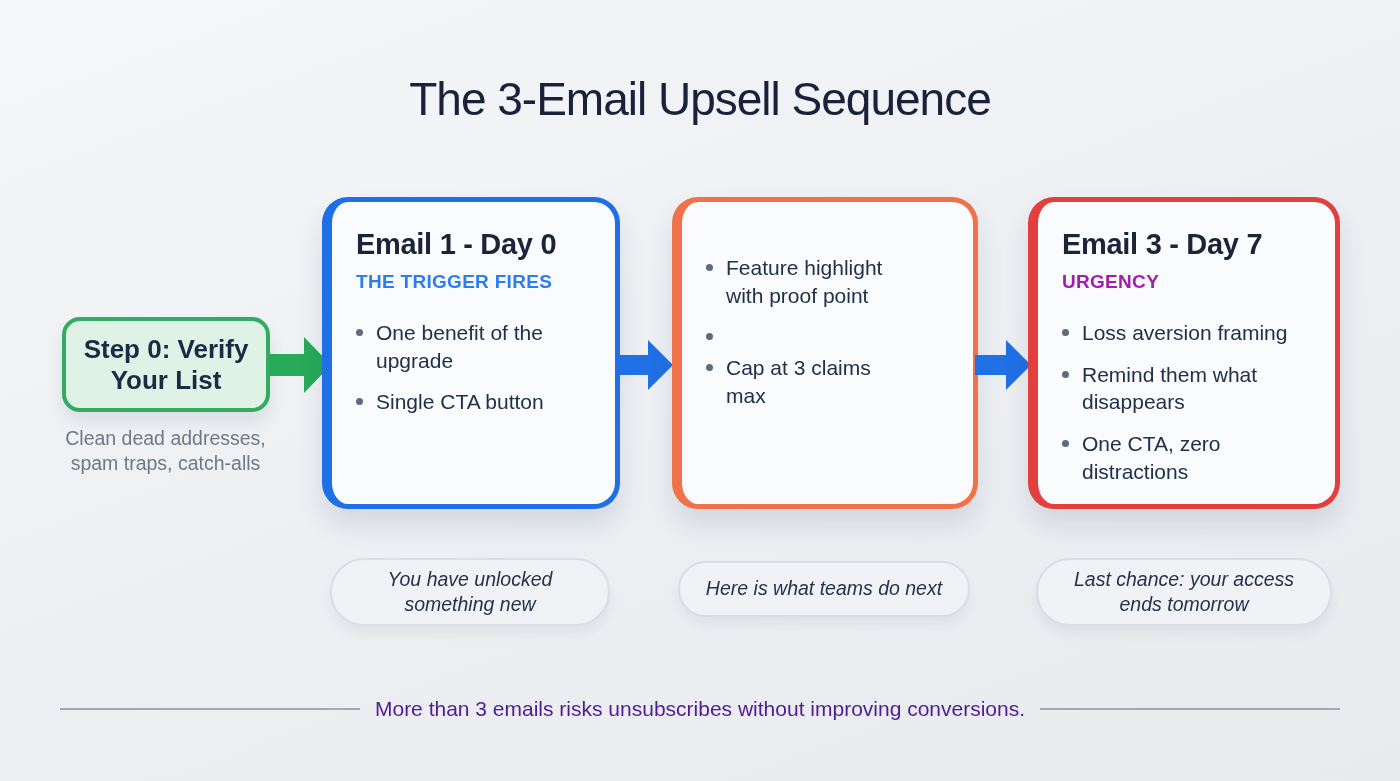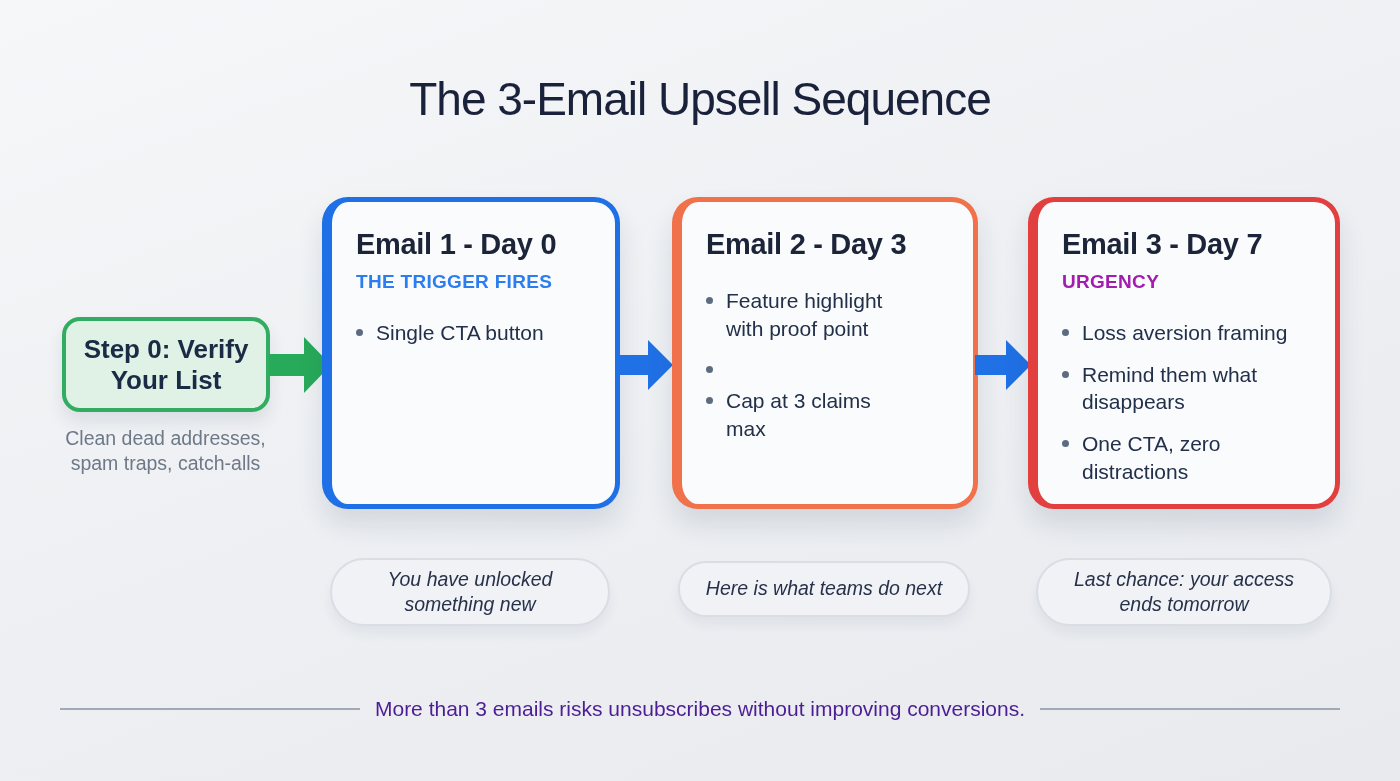--- a/index.html
+++ b/index.html
@@ -119,32 +119,35 @@
     <div class="bar"></div>
     <div class="head"></div>
   </div>
 
   <div class="card card-1">
     <div class="card-title">Email 1 - Day 0</div>
     <div class="card-subtitle">THE TRIGGER FIRES</div>
     <ul>
       <li>
           <span class="dot"></span>
+          <span class="li-text">One benefit of the upgrade</span>
+        </li>
+      <li>
+          <span class="dot"></span>
           <span class="li-text">Single CTA button</span>
         </li>
     </ul>
   </div>
 
   <div class="arrow arrow-blue arrow-b1">
     <div class="bar"></div>
     <div class="head"></div>
   </div>
 
   <div class="card card-2">
-    <div class="card-title">Email 2 - Day 3</div>
     <ul>
       <li>
           <span class="dot"></span>
           <span class="li-text">Feature highlight with proof point</span>
         </li>
       <li>
           <span class="dot"></span>
         </li>
       <li>
           <span class="dot"></span>

